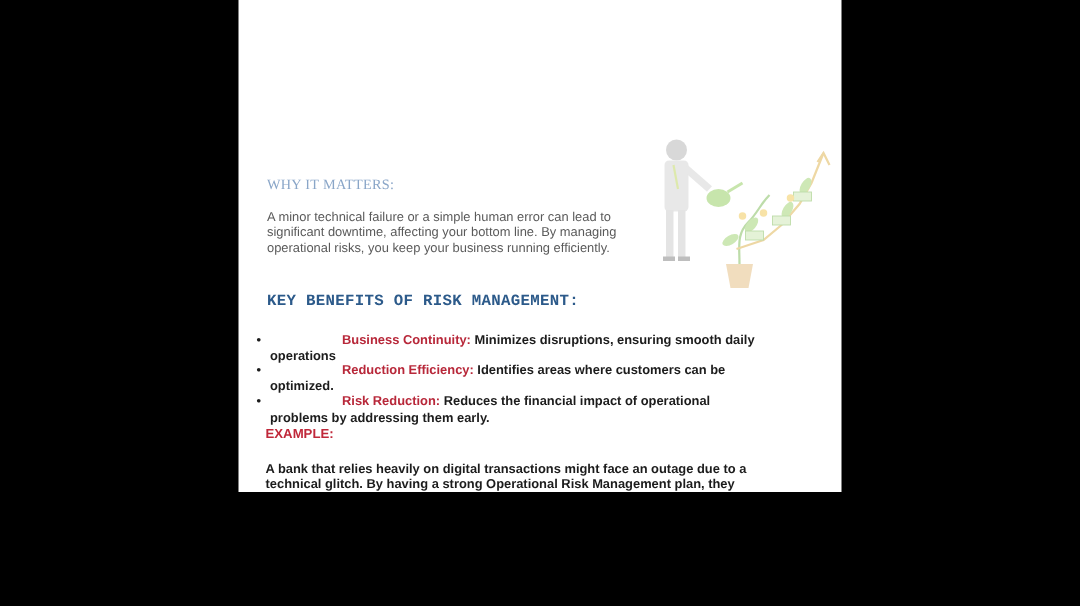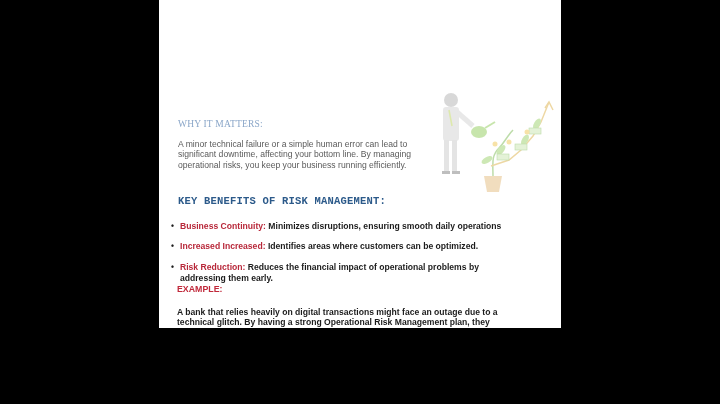--- a/index.html
+++ b/index.html
@@ -28,21 +28,21 @@
       position: absolute; left: 19px; top: 195px;
       font-family: Liberation Mono, monospace; font-size: 10.5px; font-weight: bold;
       color: #2c5a8a; letter-spacing: 0.2px;
     }
     .benefit {
       position: absolute; left: 12px; width: 340px;
       font-size: 8.6px; line-height: 11px; color: #1c1c1c; font-weight: bold;
     }
     .benefit .bullet { position: absolute; left: 0; top: 0; }
     .benefit .text { margin-left: 9px; display: block; }
-    .benefit .term { color: #b8283a; }
+    .benefit .term { color: #b8283a; margin-left: 48px; }
     .b1 { top: 221px; }
     .b2 { top: 241px; }
     .b3 { top: 262px; }
     .example-label {
       position: absolute; left: 18px; top: 284px;
       font-size: 8.8px; font-weight: bold; color: #c0283a; text-align: right;
     }
     .example-body {
       position: absolute; left: 18px; top: 307px; width: 330px;
       font-size: 8.6px; line-height: 10.4px; color: #1c1c1c; font-weight: bold;
@@ -110,21 +110,21 @@
   <div class="benefit b1">
     <span class="bullet">•</span>
     <span class="text">
       <span class="term">Business Continuity:</span><span> Minimizes disruptions, ensuring smooth daily operations</span>
     </span>
   </div>
 
   <div class="benefit b2">
     <span class="bullet">•</span>
     <span class="text">
-      <span class="term">Increased Increased:</span><span> Identifies areas where customers can be optimized.</span>
+      <span class="term">Reduction Efficiency:</span><span> Identifies areas where customers can be optimized.</span>
     </span>
   </div>
 
   <div class="benefit b3">
     <span class="bullet">•</span>
     <span class="text">
       <span class="term">Risk Reduction:</span><span> Reduces the financial impact of operational problems by addressing them early.</span>
     </span>
   </div>
 

